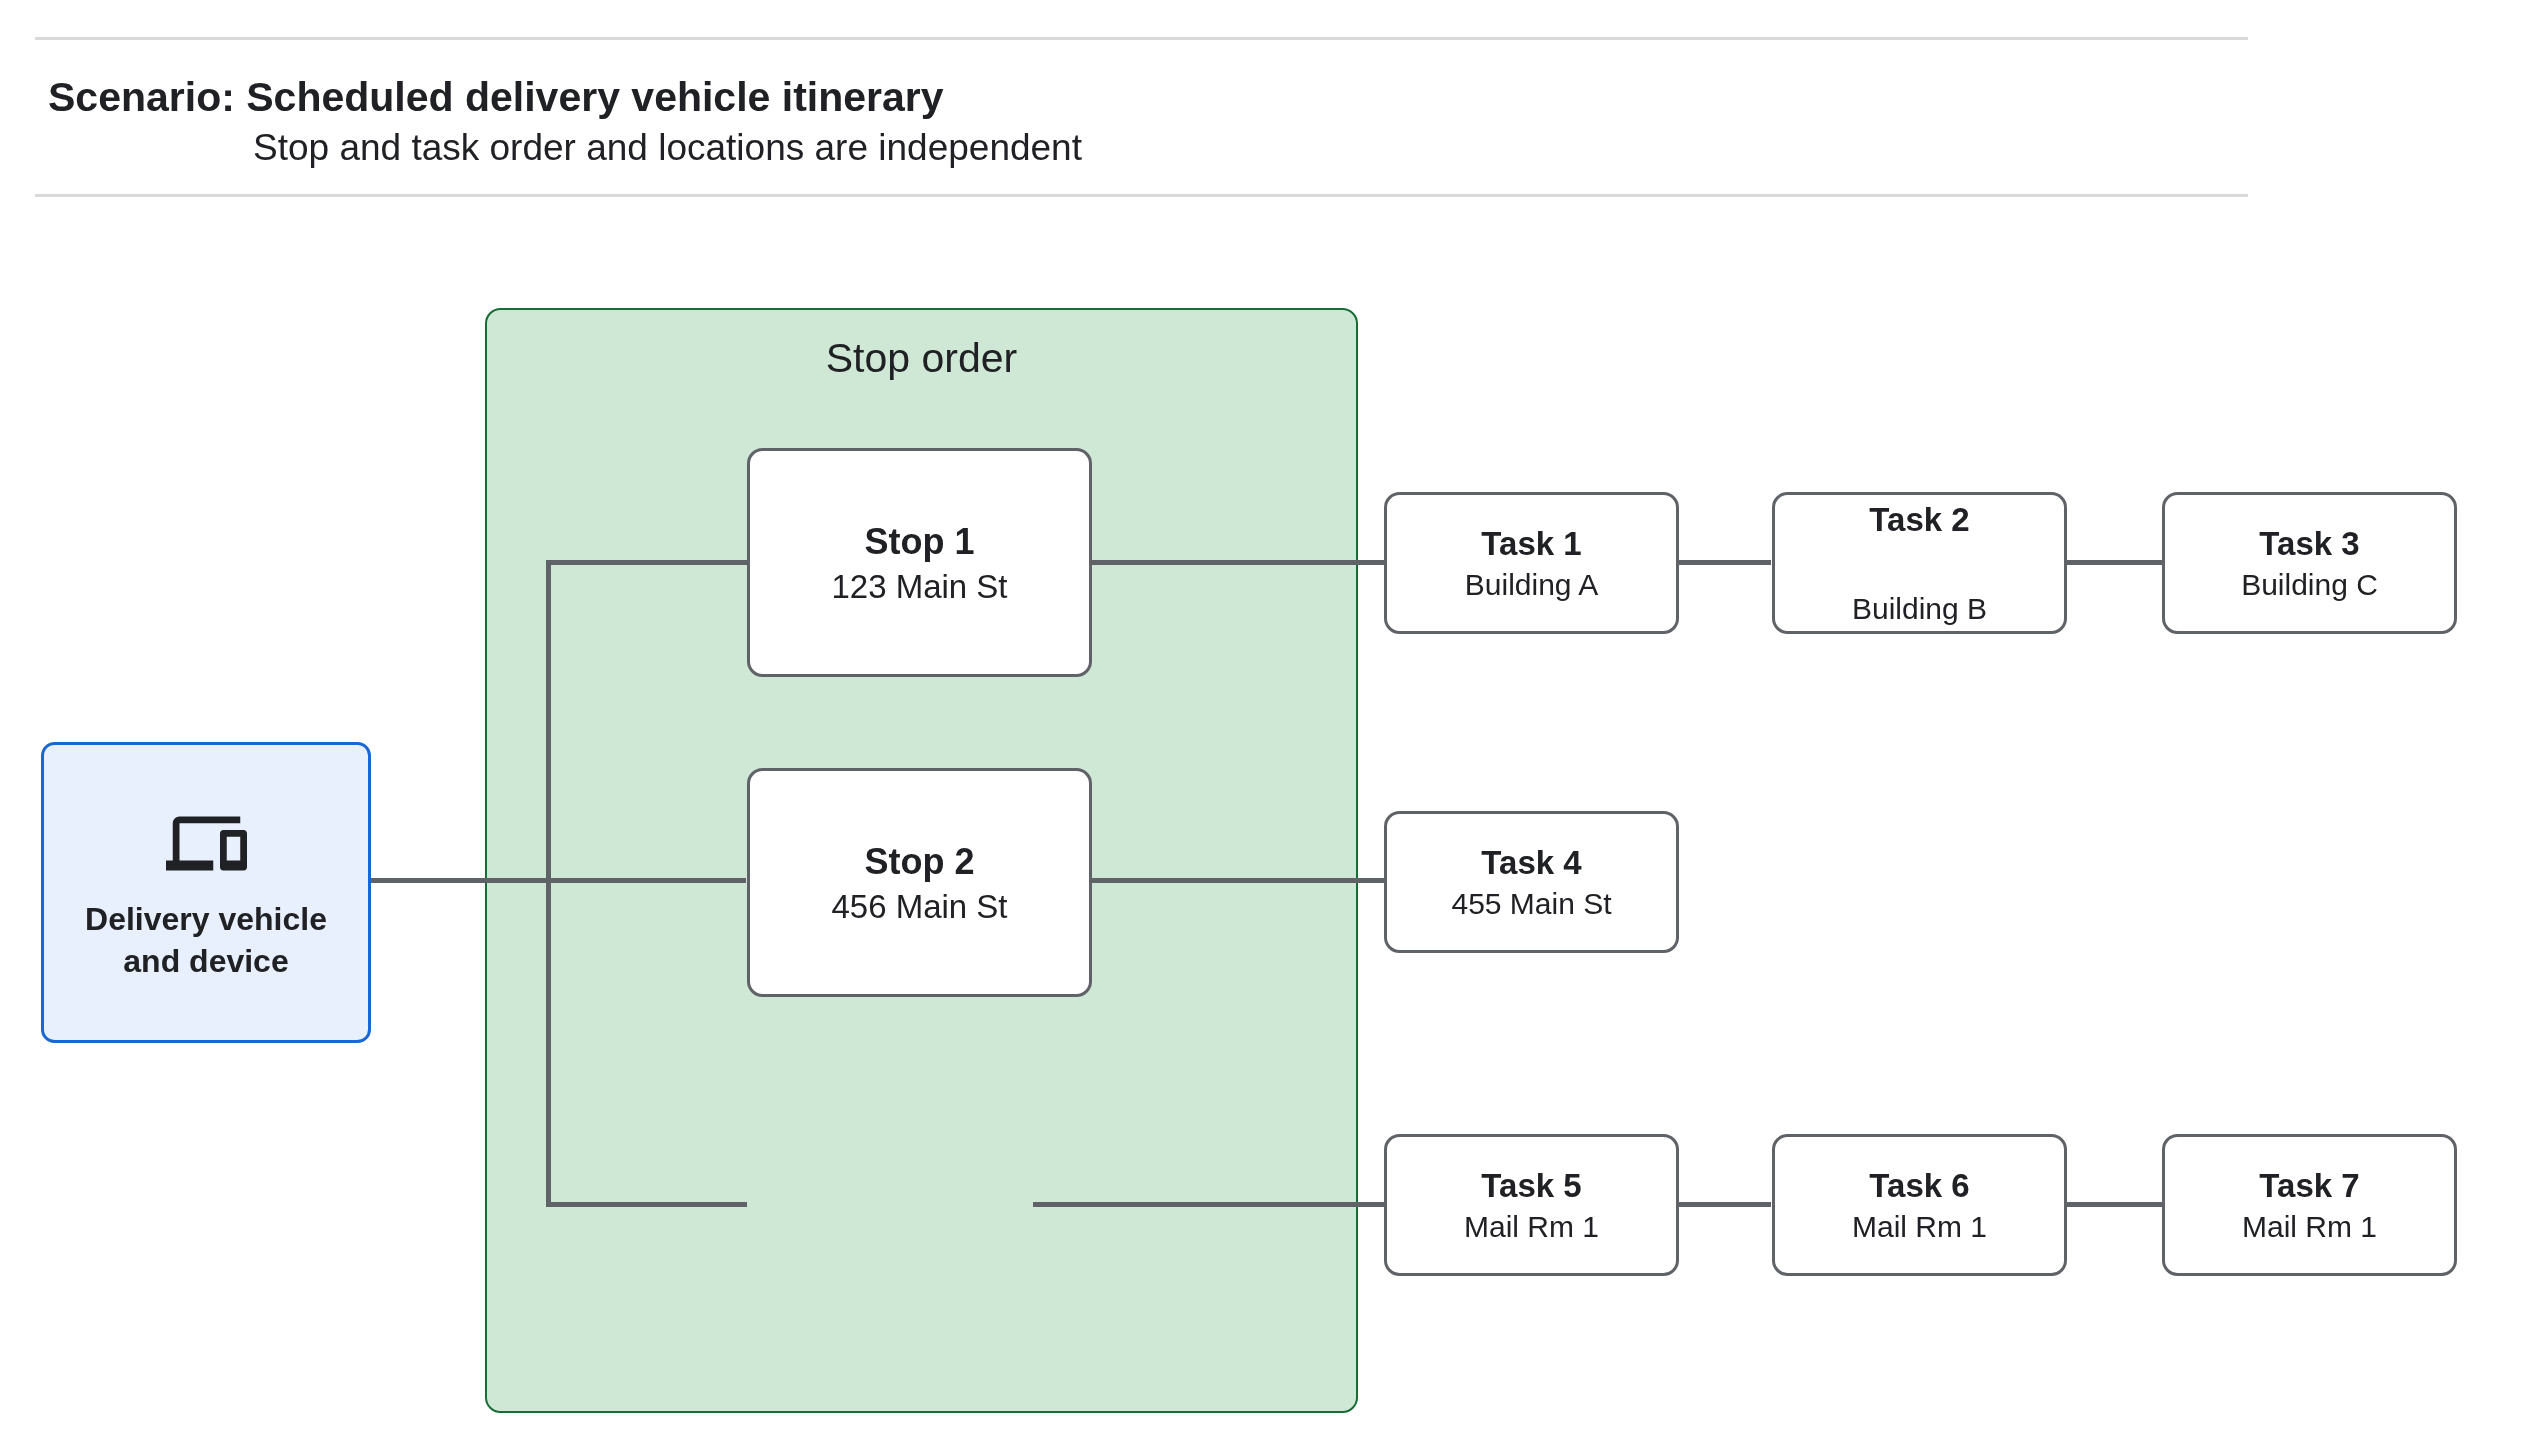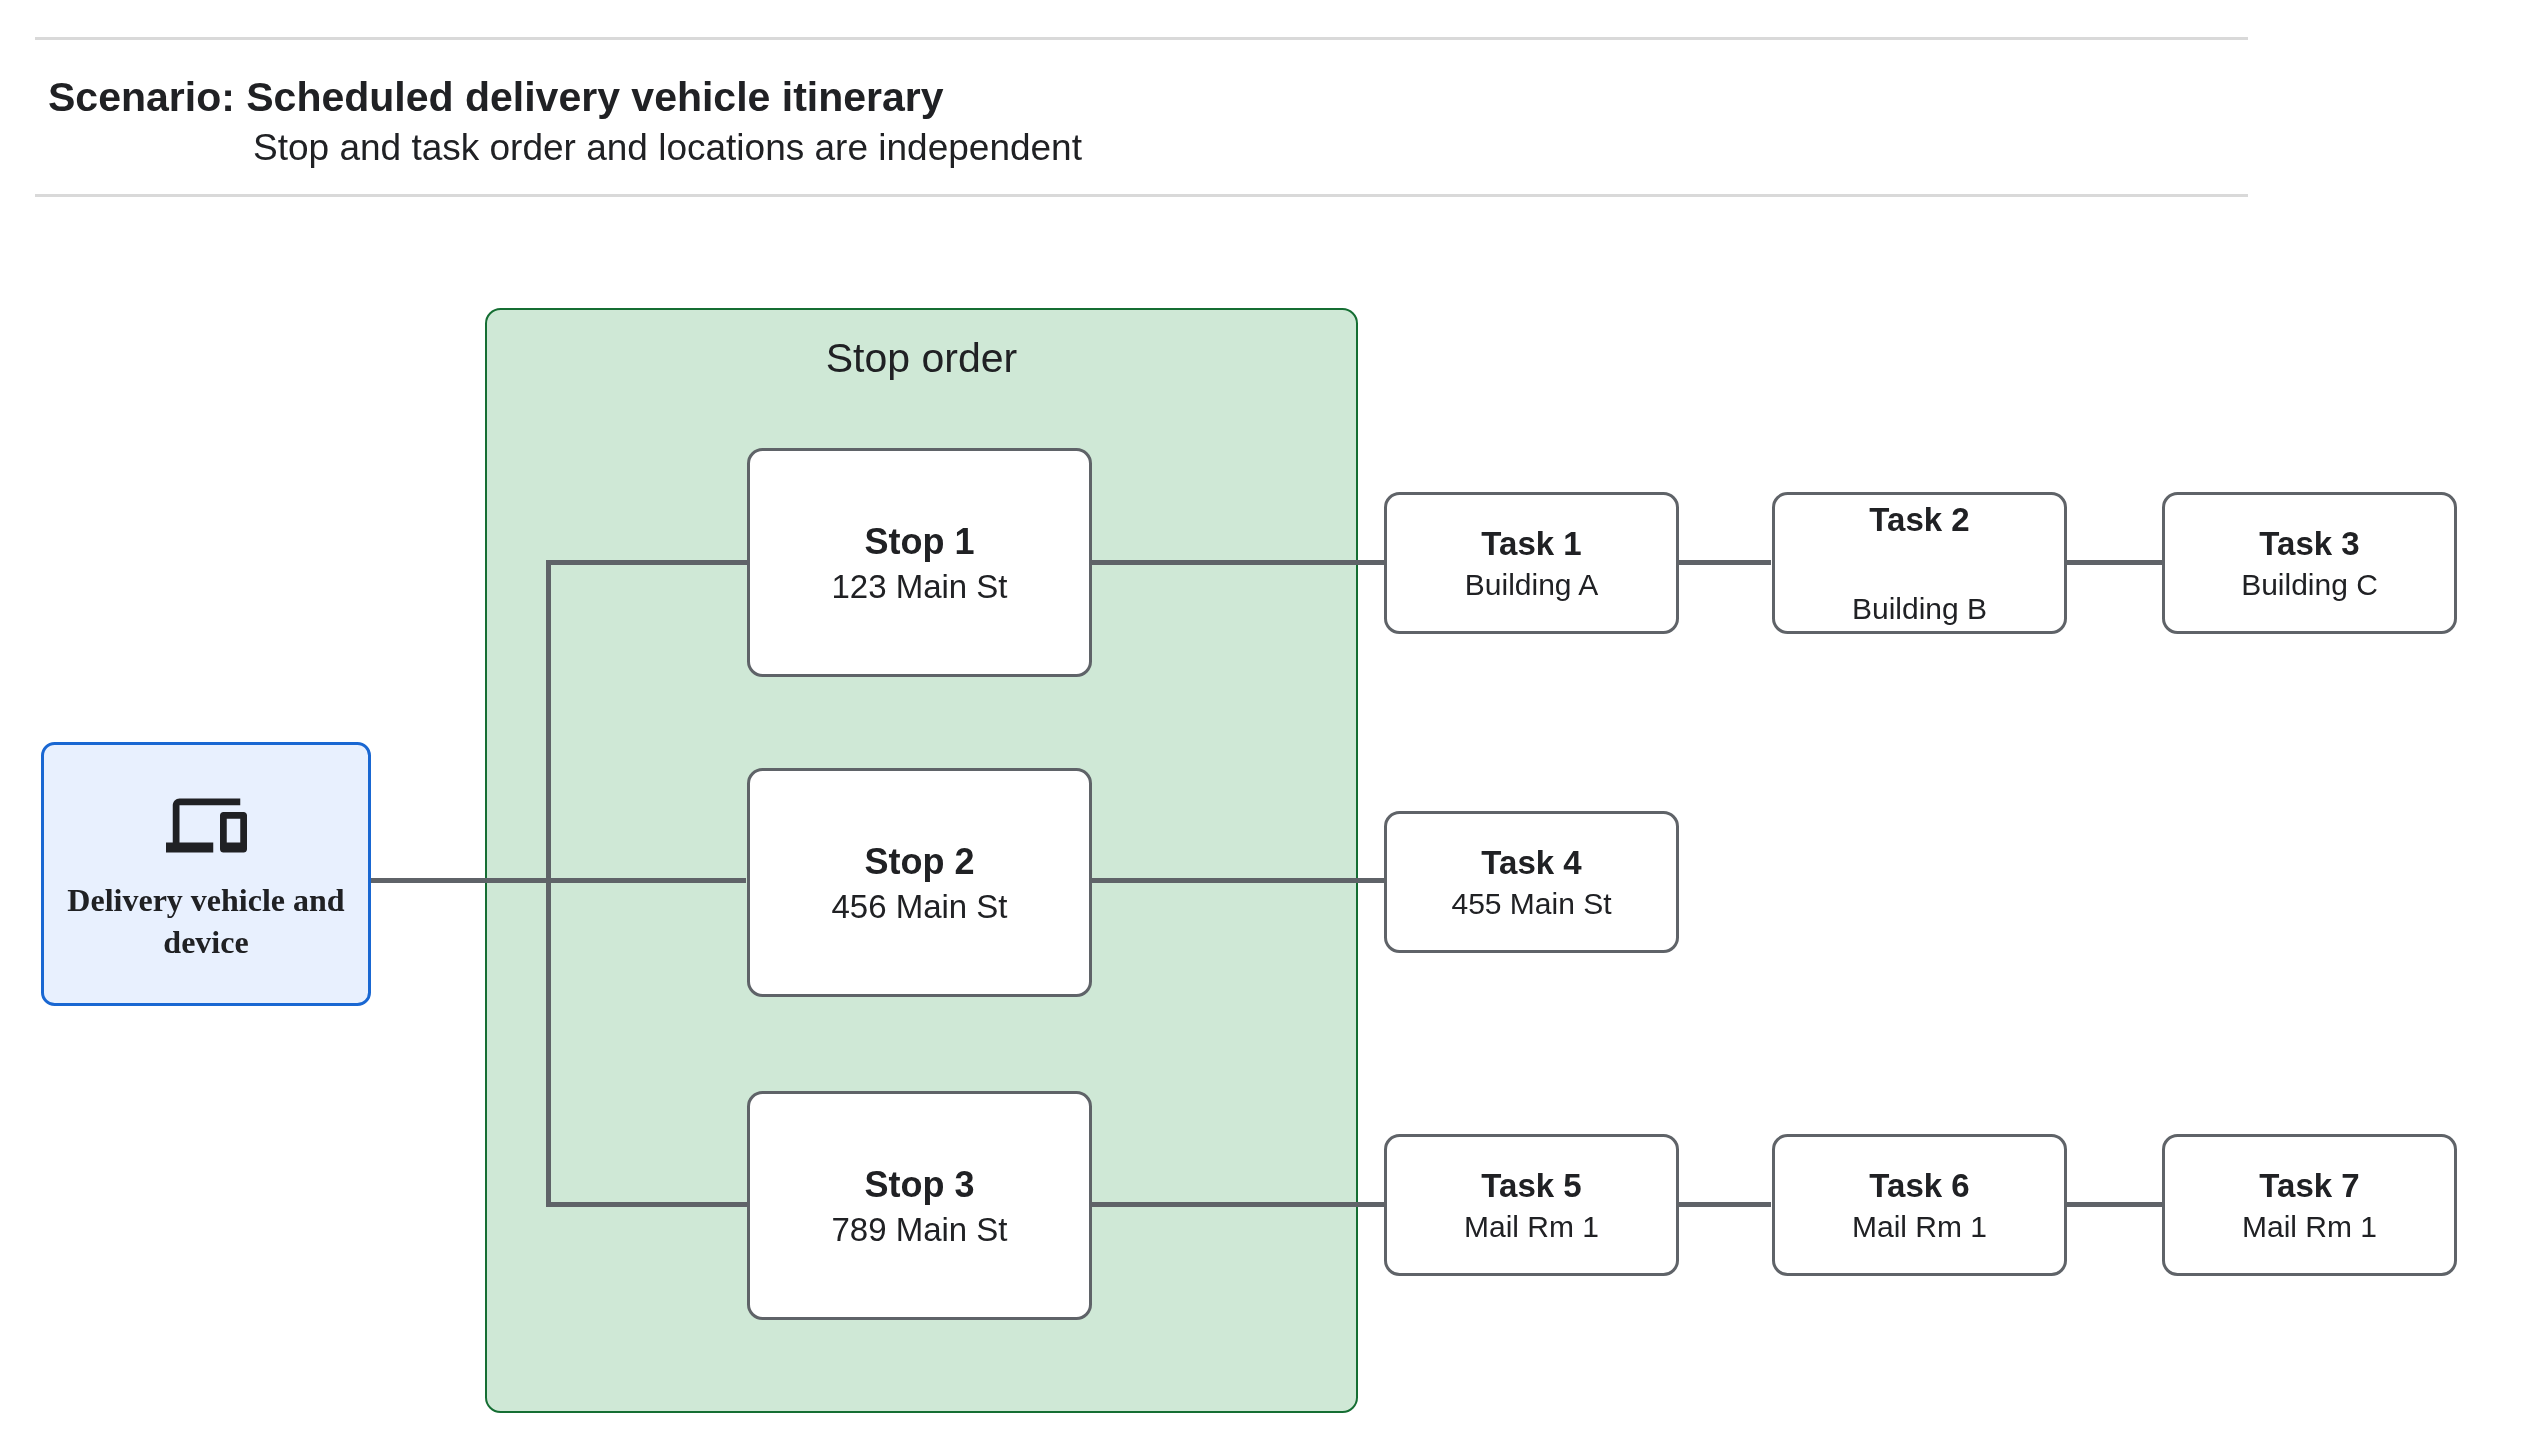--- a/index.html
+++ b/index.html
@@ -38,23 +38,23 @@
   .stop-node .node-sub{font-size:33px;font-weight:400;line-height:43px;}
   .task-node{width:295px;height:142px;}
   .task-node .node-title{font-size:33px;font-weight:700;line-height:43px;}
   .task-node .node-sub{font-size:30px;font-weight:400;line-height:39px;text-align:center;}
   .stop-1{top:448px;} .stop-2{top:768px;} .stop-3{top:1091px;}
   .task-1{left:1384px;top:492px;} .task-2{left:1772px;top:492px;gap:48px;} .task-3{left:2162px;top:492px;}
   .task-4{left:1384px;top:811px;}
   .task-5{left:1384px;top:1134px;} .task-6{left:1772px;top:1134px;} .task-7{left:2162px;top:1134px;}
 
   
-  .delivery{position:absolute;left:41px;top:742px;width:330px;height:264px;background:var(--delivery-bg);
+  .delivery{position:absolute;left:41px;top:742px;width:330px;height:301px;background:var(--delivery-bg);
             border:3.9px solid var(--delivery-border);border-radius:13.6px;
-            display:flex;flex-direction:column;align-items:center;justify-content:center;text-align:center;font-family:Liberation Serif, serif;}
+            display:flex;flex-direction:column;align-items:center;justify-content:center;text-align:center;}
   .delivery .icon{margin-bottom:13.6px;line-height:0;}
   .delivery .label{font-size:32px;font-weight:700;line-height:42px;width:291px;}
 </style>
 </head>
 <body>
 
 <div class="canvas">
 
   <div class="rule rule-top"></div>
   <div class="title">Scenario: Scheduled delivery vehicle itinerary</div>
@@ -87,24 +87,20 @@
   </div>
 
   <div class="node stop-node stop-1">
     <div class="node-title">Stop 1</div>
     <div class="node-sub">123 Main St</div>
   </div>
   <div class="node stop-node stop-2">
     <div class="node-title">Stop 2</div>
     <div class="node-sub">456 Main St</div>
   </div>
-  <div class="node stop-node stop-3">
-    <div class="node-title">Stop 3</div>
-    <div class="node-sub">789 Main St</div>
-  </div>
 
   <div class="node task-node task-1">
     <div class="node-title">Task 1</div>
     <div class="node-sub">Building A</div>
   </div>
   <div class="node task-node task-2">
     <div class="node-title">Task 2</div>
     <div class="node-sub">Building B</div>
   </div>
   <div class="node task-node task-3">

